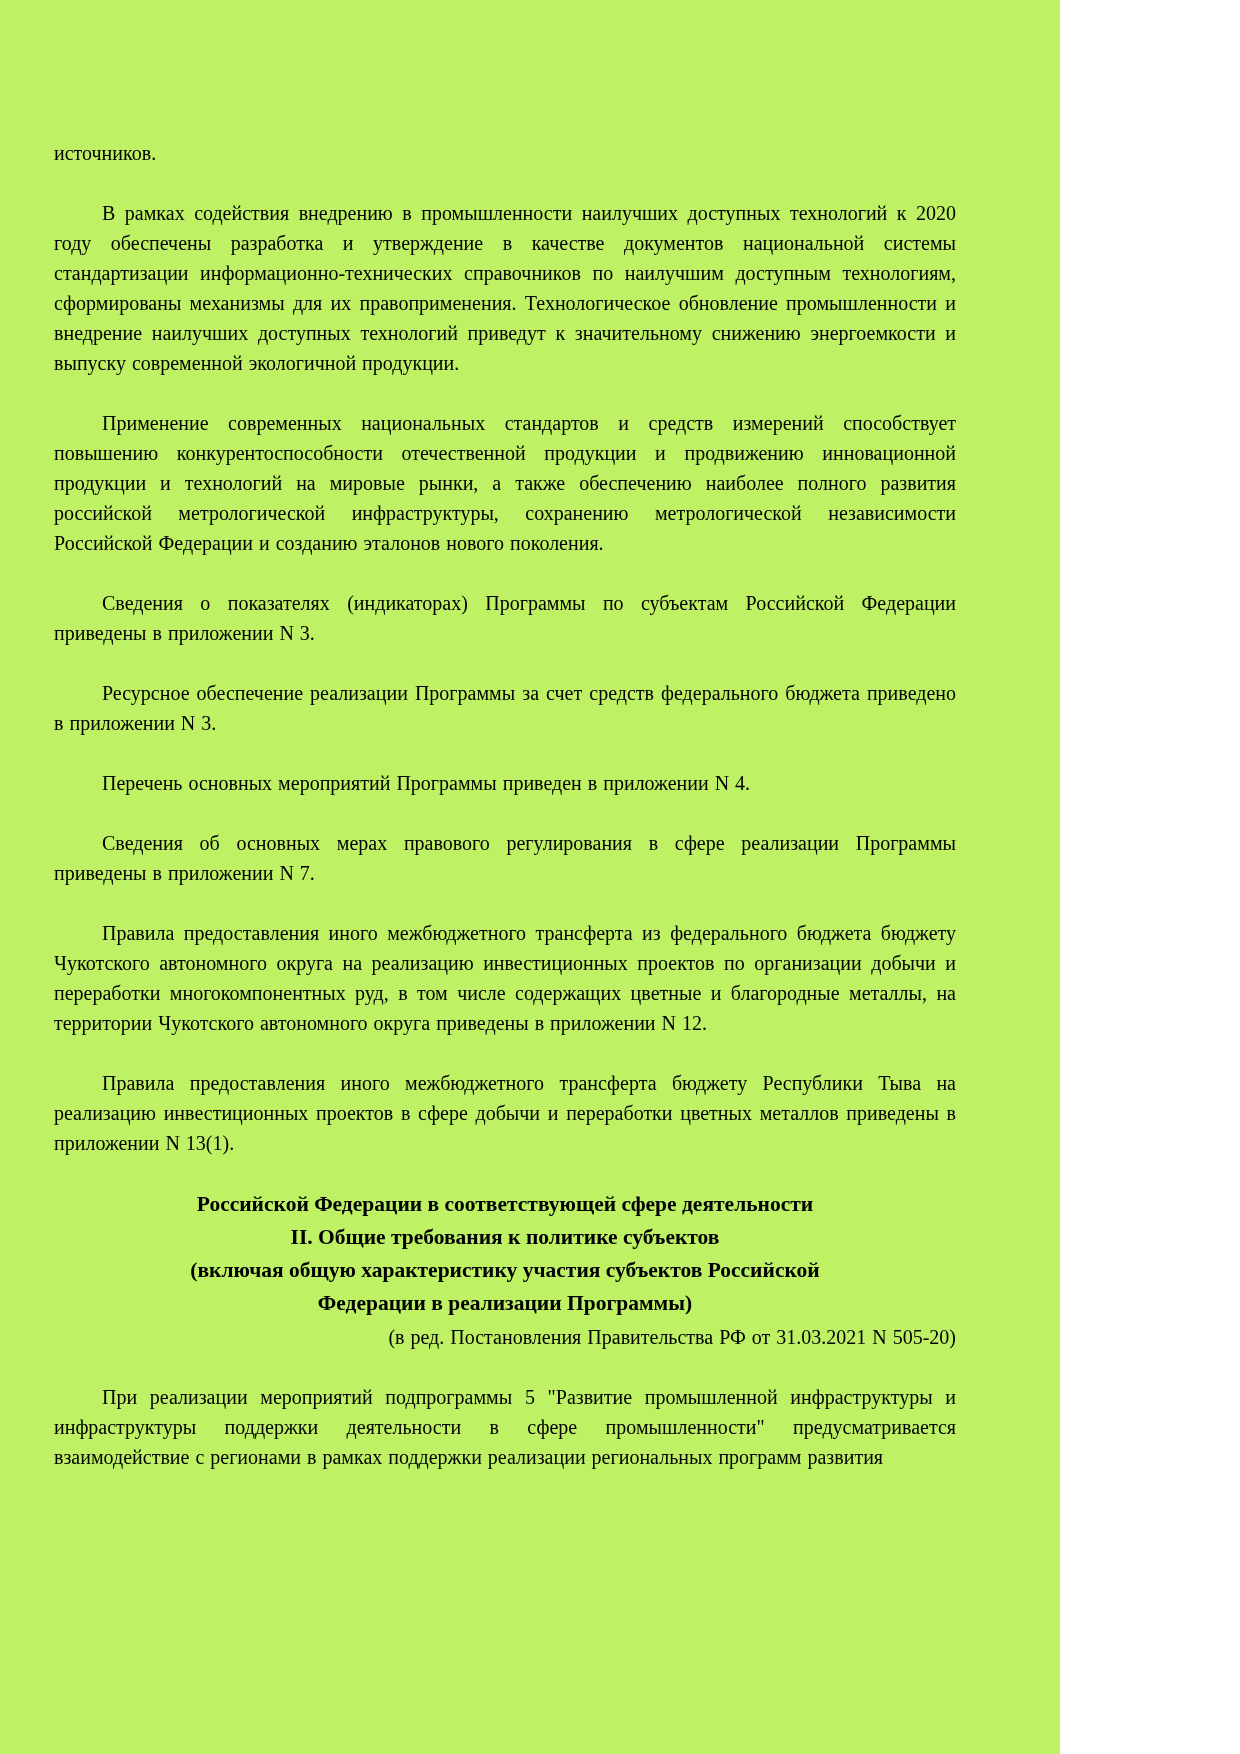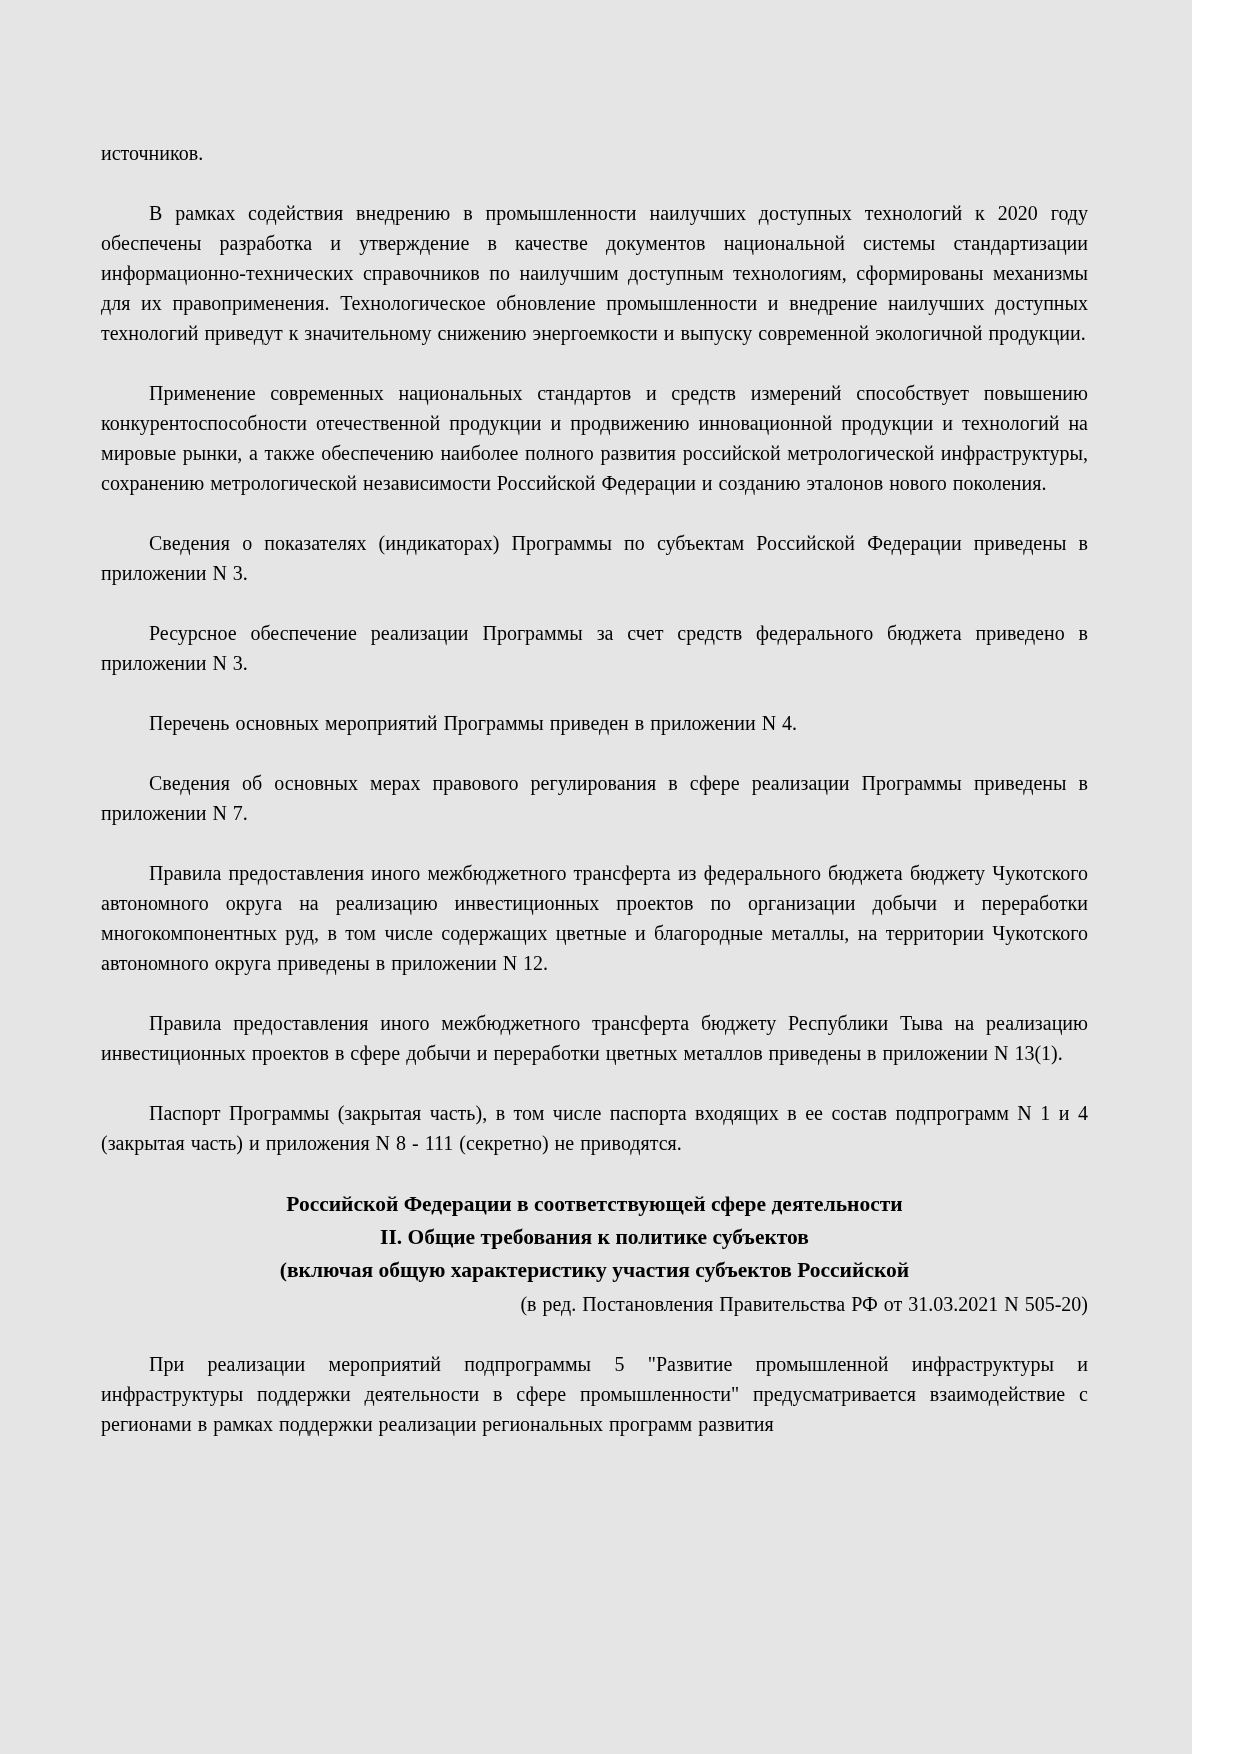--- a/index.html
+++ b/index.html
@@ -2,25 +2,25 @@
 <html><head>
 <meta charset="utf-8">
 <style>
   html, body {
     margin: 0;
     padding: 0;
     background: #ffffff;
   }
   .page {
     position: relative;
-    width: 1192px;
+    width: 1060px;
     min-height: 1754px;
     box-sizing: border-box;
-    background: #e5e5e5;
-    padding: 138px 104px 60px 101px;
+    background: #bef264;
+    padding: 138px 104px 60px 54px;
     font-family: "Liberation Serif", "DejaVu Serif", serif;
     font-size: 20px;
     line-height: 30px;
     color: #000000;
   }
   .para {
     text-align: justify;
     text-indent: 48px;
     margin: 0 0 30px 0;
     word-spacing: 1px;
@@ -55,25 +55,25 @@
   <p class="para no-indent">источников.</p>
 
   <p class="para">В рамках содействия внедрению в промышленности наилучших доступных технологий к 2020 году обеспечены разработка и утверждение в качестве документов национальной системы стандартизации информационно-технических справочников по наилучшим доступным технологиям, сформированы механизмы для их правоприменения. Технологическое обновление промышленности и внедрение наилучших доступных технологий приведут к значительному снижению энергоемкости и выпуску современной экологичной продукции.</p>
   <p class="para">Применение современных национальных стандартов и средств измерений способствует повышению конкурентоспособности отечественной продукции и продвижению инновационной продукции и технологий на мировые рынки, а также обеспечению наиболее полного развития российской метрологической инфраструктуры, сохранению метрологической независимости Российской Федерации и созданию эталонов нового поколения.</p>
   <p class="para">Сведения о показателях (индикаторах) Программы по субъектам Российской Федерации приведены в приложении N 3.</p>
   <p class="para">Ресурсное обеспечение реализации Программы за счет средств федерального бюджета приведено в приложении N 3.</p>
   <p class="para">Перечень основных мероприятий Программы приведен в приложении N 4.</p>
   <p class="para">Сведения об основных мерах правового регулирования в сфере реализации Программы приведены в приложении N 7.</p>
   <p class="para">Правила предоставления иного межбюджетного трансферта из федерального бюджета бюджету Чукотского автономного округа на реализацию инвестиционных проектов по организации добычи и переработки многокомпонентных руд, в том числе содержащих цветные и благородные металлы, на территории Чукотского автономного округа приведены в приложении N 12.</p>
   <p class="para">Правила предоставления иного межбюджетного трансферта бюджету Республики Тыва на реализацию инвестиционных проектов в сфере добычи и переработки цветных металлов приведены в приложении N 13(1).</p>
-  <p class="para">Паспорт Программы (закрытая часть), в том числе паспорта входящих в ее состав подпрограмм N 1 и 4 (закрытая часть) и приложения N 8 - 111 (секретно) не приводятся.</p>
 
   <div class="heading">
     <span class="heading-line">Российской Федерации в соответствующей сфере деятельности</span>
     <span class="heading-line">II. Общие требования к политике субъектов</span>
     <span class="heading-line">(включая общую характеристику участия субъектов Российской</span>
+    <span class="heading-line">Федерации в реализации Программы)</span>
   </div>
 
   <p class="para edition-note">(в ред. Постановления Правительства РФ от 31.03.2021 N 505-20)</p>
 
   <p class="para">При реализации мероприятий подпрограммы 5 "Развитие промышленной инфраструктуры и инфраструктуры поддержки деятельности в сфере промышленности" предусматривается взаимодействие с регионами в рамках поддержки реализации региональных программ развития</p>
 
 </div>
 
 </body></html>

